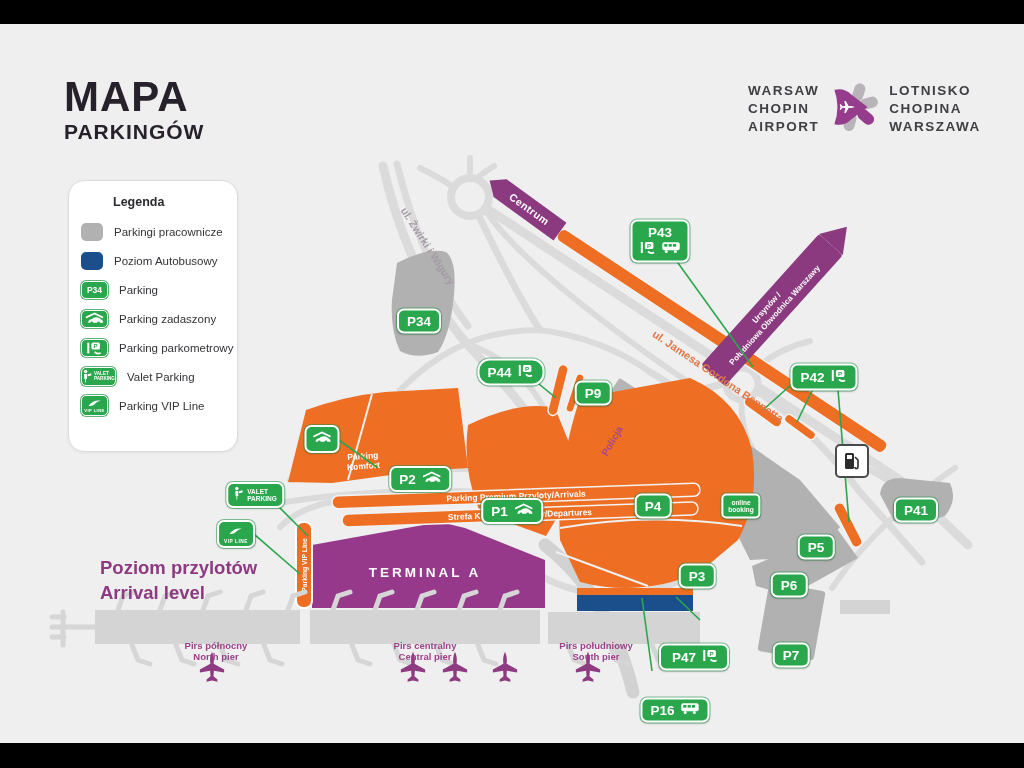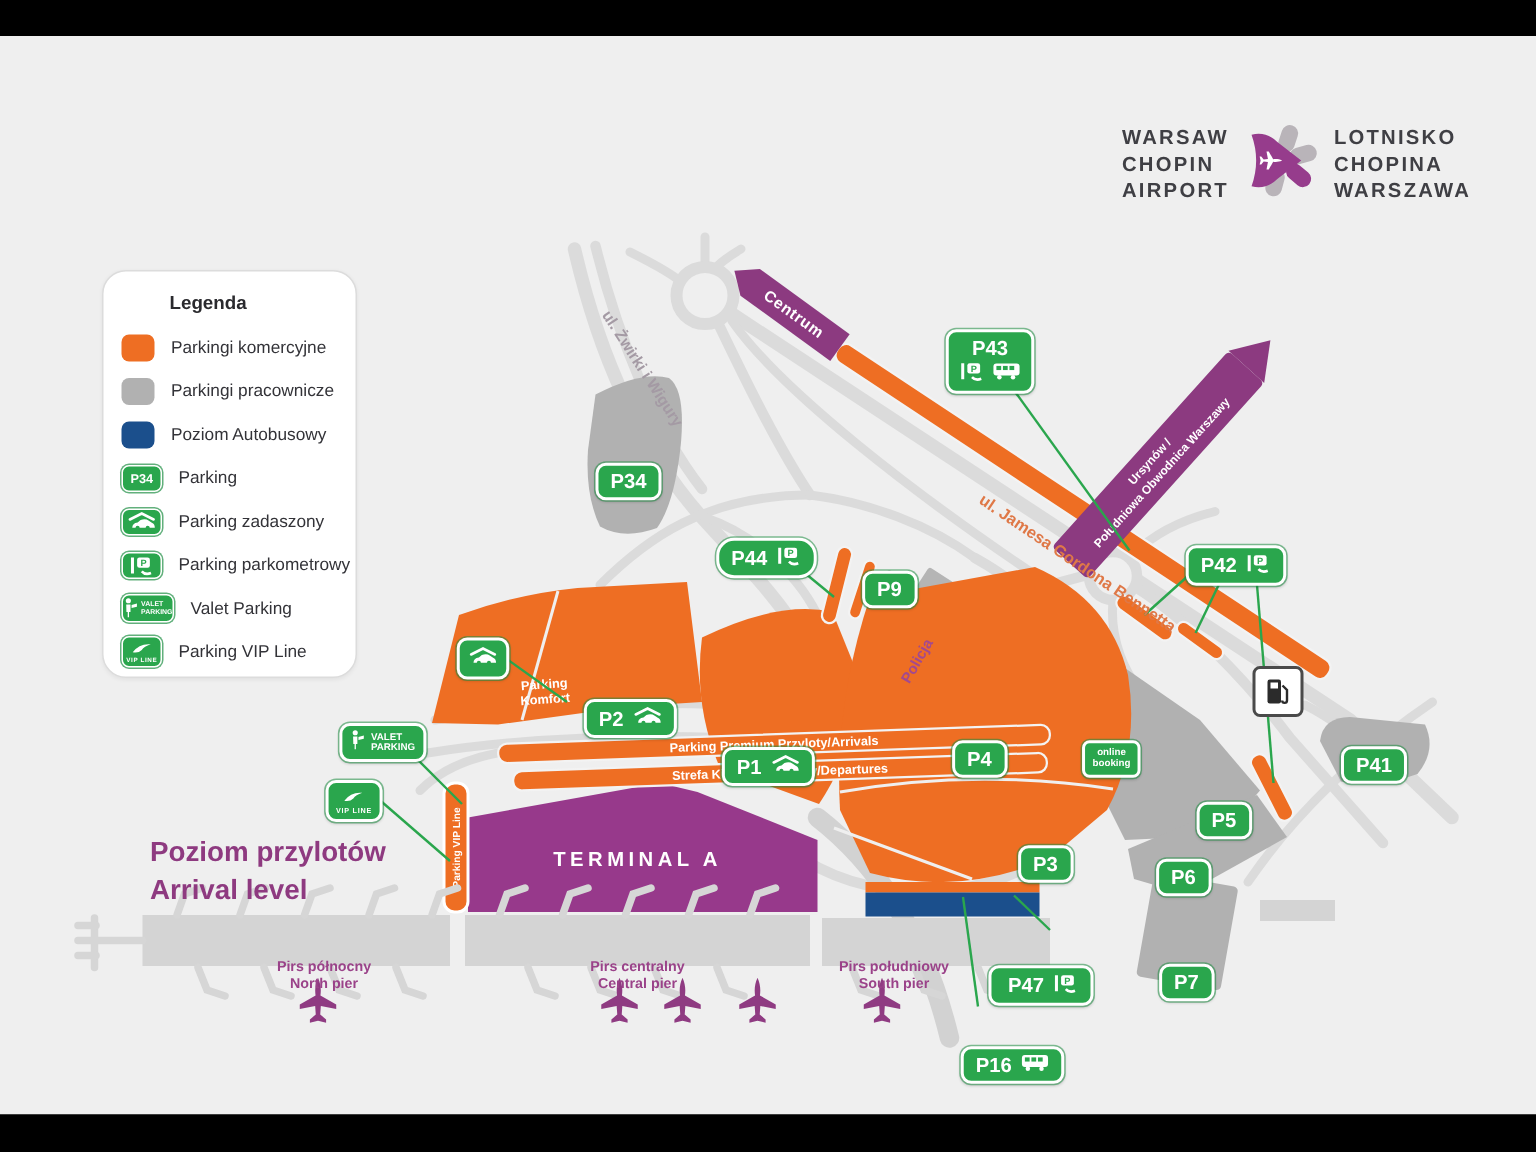--- a/index.html
+++ b/index.html
@@ -216,20 +216,24 @@
 
       <g id="planes" fill="#8f3b82">
           <path d="M0 -12 C1.4 -9 1.6 -6 1.2 -3.2 L9 1.2 L9 3.4 L1.4 2 L1.1 6.2 L4 8.6 L4 10.2 L0 9.2 L-4 10.2 L-4 8.6 L-1.1 6.2 L-1.4 2 L-9 3.4 L-9 1.2 L-1.2 -3.2 C-1.6 -6 -1.4 -9 0 -12 Z" transform="translate(212 668) scale(1.35)"></path>
           <path d="M0 -12 C1.4 -9 1.6 -6 1.2 -3.2 L9 1.2 L9 3.4 L1.4 2 L1.1 6.2 L4 8.6 L4 10.2 L0 9.2 L-4 10.2 L-4 8.6 L-1.1 6.2 L-1.4 2 L-9 3.4 L-9 1.2 L-1.2 -3.2 C-1.6 -6 -1.4 -9 0 -12 Z" transform="translate(413 668) scale(1.35)"></path>
           <path d="M0 -12 C1.4 -9 1.6 -6 1.2 -3.2 L9 1.2 L9 3.4 L1.4 2 L1.1 6.2 L4 8.6 L4 10.2 L0 9.2 L-4 10.2 L-4 8.6 L-1.1 6.2 L-1.4 2 L-9 3.4 L-9 1.2 L-1.2 -3.2 C-1.6 -6 -1.4 -9 0 -12 Z" transform="translate(455 668) scale(1.35)"></path>
           <path d="M0 -12 C1.4 -9 1.6 -6 1.2 -3.2 L9 1.2 L9 3.4 L1.4 2 L1.1 6.2 L4 8.6 L4 10.2 L0 9.2 L-4 10.2 L-4 8.6 L-1.1 6.2 L-1.4 2 L-9 3.4 L-9 1.2 L-1.2 -3.2 C-1.6 -6 -1.4 -9 0 -12 Z" transform="translate(505 668) scale(1.35)"></path>
           <path d="M0 -12 C1.4 -9 1.6 -6 1.2 -3.2 L9 1.2 L9 3.4 L1.4 2 L1.1 6.2 L4 8.6 L4 10.2 L0 9.2 L-4 10.2 L-4 8.6 L-1.1 6.2 L-1.4 2 L-9 3.4 L-9 1.2 L-1.2 -3.2 C-1.6 -6 -1.4 -9 0 -12 Z" transform="translate(588 668) scale(1.35)"></path>
         </g>
     </svg>
 
+    <div id="page-title">
+      <div class="t1">MAPA</div>
+      <div class="t2">PARKINGÓW</div>
+    </div>
 
     <div id="logo">
       <div class="blk">
         <div>WARSAW</div>
           <div>CHOPIN</div>
           <div>AIRPORT</div>
       </div>
       <span>
         <svg width="54" height="54" viewBox="-22 -22 44 44">
           <g>
@@ -246,24 +250,20 @@
         <div>LOTNISKO</div>
           <div>CHOPINA</div>
           <div>WARSZAWA</div>
       </div>
     </div>
 
     <div id="legend">
       <h3>Legenda</h3>
       <div id="legend-items">
           <div class="lg-row">
-            <span class="lg-swatch" style="background:#ee6e23"></span>
-            <span class="lg-label">Parkingi komercyjne</span>
-          </div>
-          <div class="lg-row">
             <span class="lg-swatch" style="background:#b1b1b1"></span>
             <span class="lg-label">Parkingi pracownicze</span>
           </div>
           <div class="lg-row">
             <span class="lg-swatch" style="background:#1b4f8c"></span>
             <span class="lg-label">Poziom Autobusowy</span>
           </div>
           <div class="lg-row">
             <span class="lg-badge" style="width:25px;height:16px;font-size:8.5px;">P34</span>
             <span class="lg-label">Parking</span>

